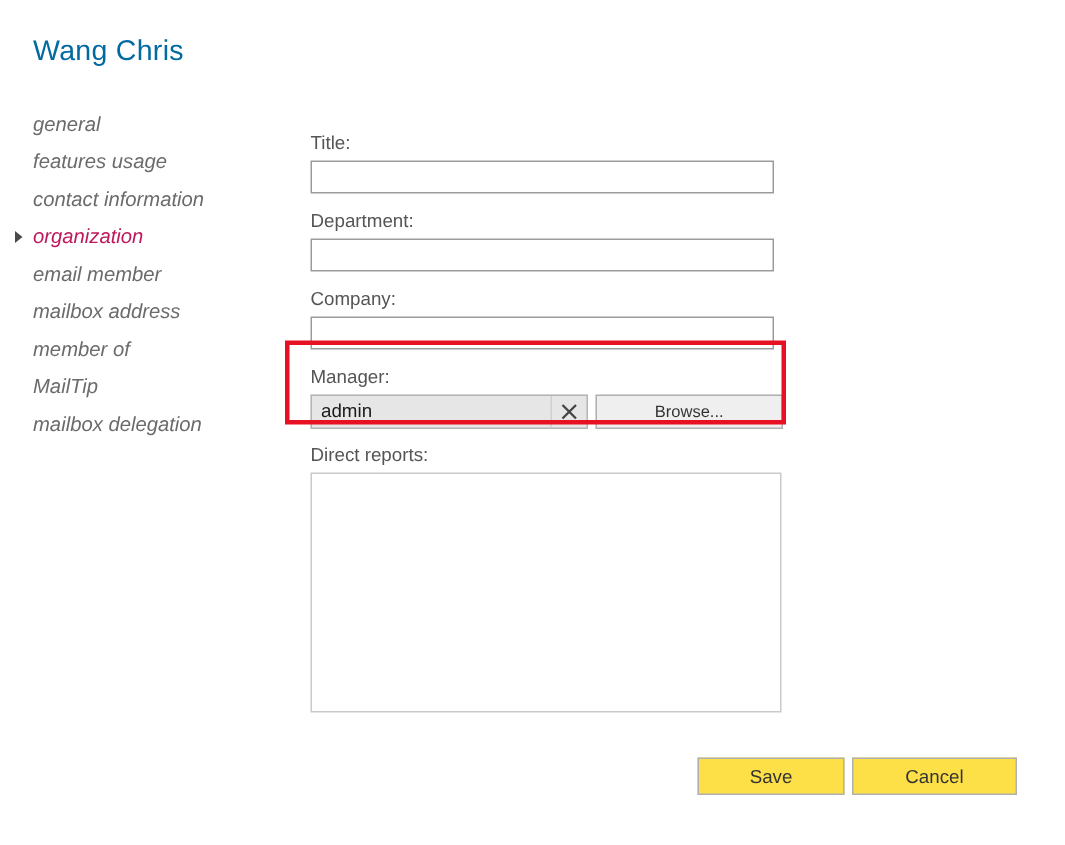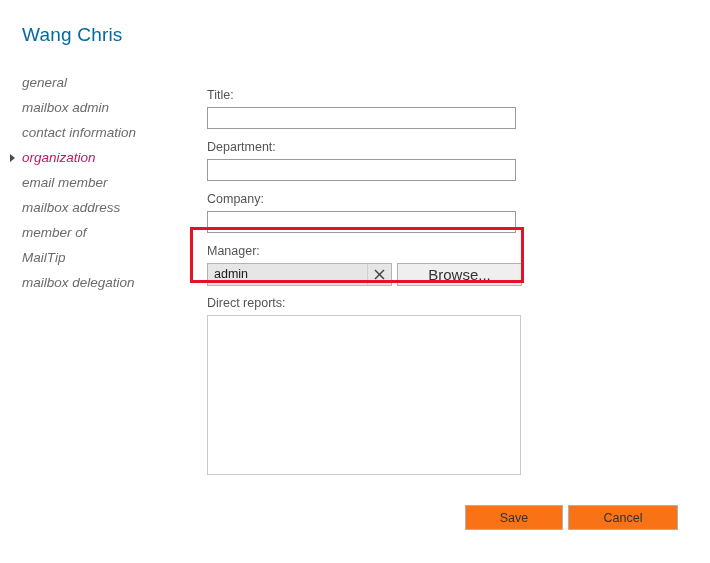--- a/index.html
+++ b/index.html
@@ -138,21 +138,21 @@
   .picker-clear svg { display: block; }
 
   .browse-btn {
     box-sizing: border-box;
     width: 125px;
     height: 23px;
     margin-left: 5px;
     border: 1px solid #b0b0b0;
     background: #efefef;
     font-family: "Liberation Sans", sans-serif;
-    font-size: 15px;
+    font-size: 11px;
     color: #333;
     cursor: pointer;
   }
 
   
   .listbox {
     box-sizing: border-box;
     width: 314px;
     height: 160px;
     border: 1px solid #c9c9c9;
@@ -176,42 +176,42 @@
   .footer-buttons {
     position: absolute;
     left: 465px;
     top: 505px;
     display: flex;
   }
   .footer-btn {
     box-sizing: border-box;
     height: 25px;
     border: 1px solid #b0b0b0;
-    background: #f97316;
+    background: #fde047;
     font-family: "Liberation Sans", sans-serif;
     font-size: 12.5px;
     color: #333;
     cursor: pointer;
   }
   .btn-save { width: 98px; }
   .btn-cancel { width: 110px; margin-left: 5px; }
 </style>
 </head>
 <body>
 
 <div class="page">
 
   <div class="page-title">Wang Chris</div>
 
   <nav class="sidebar">
     <div class="nav-item">
       <span>general</span>
     </div>
     <div class="nav-item">
-      <span>mailbox admin</span>
+      <span>features usage</span>
     </div>
     <div class="nav-item">
       <span>contact information</span>
     </div>
     <div class="nav-item selected">
       <span class="nav-arrow"></span>
       <span>organization</span>
     </div>
     <div class="nav-item">
       <span>email member</span>

